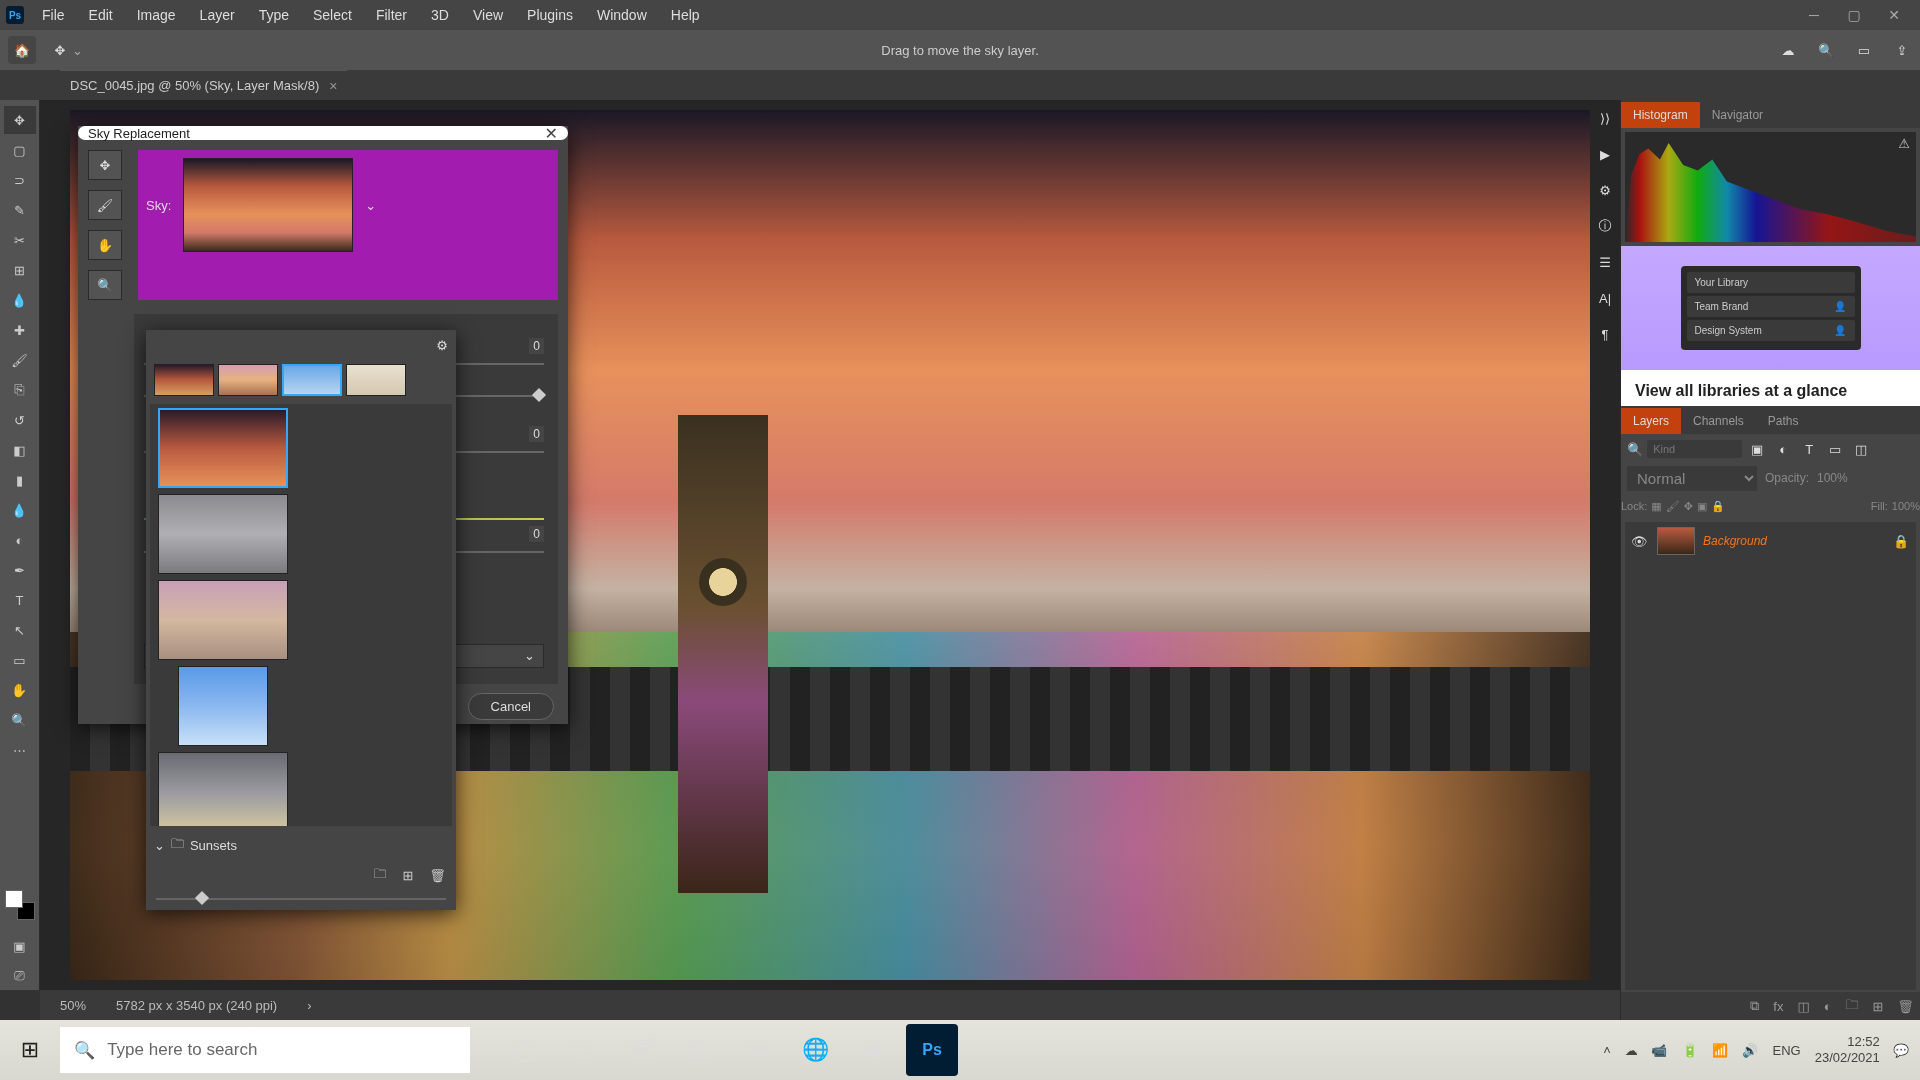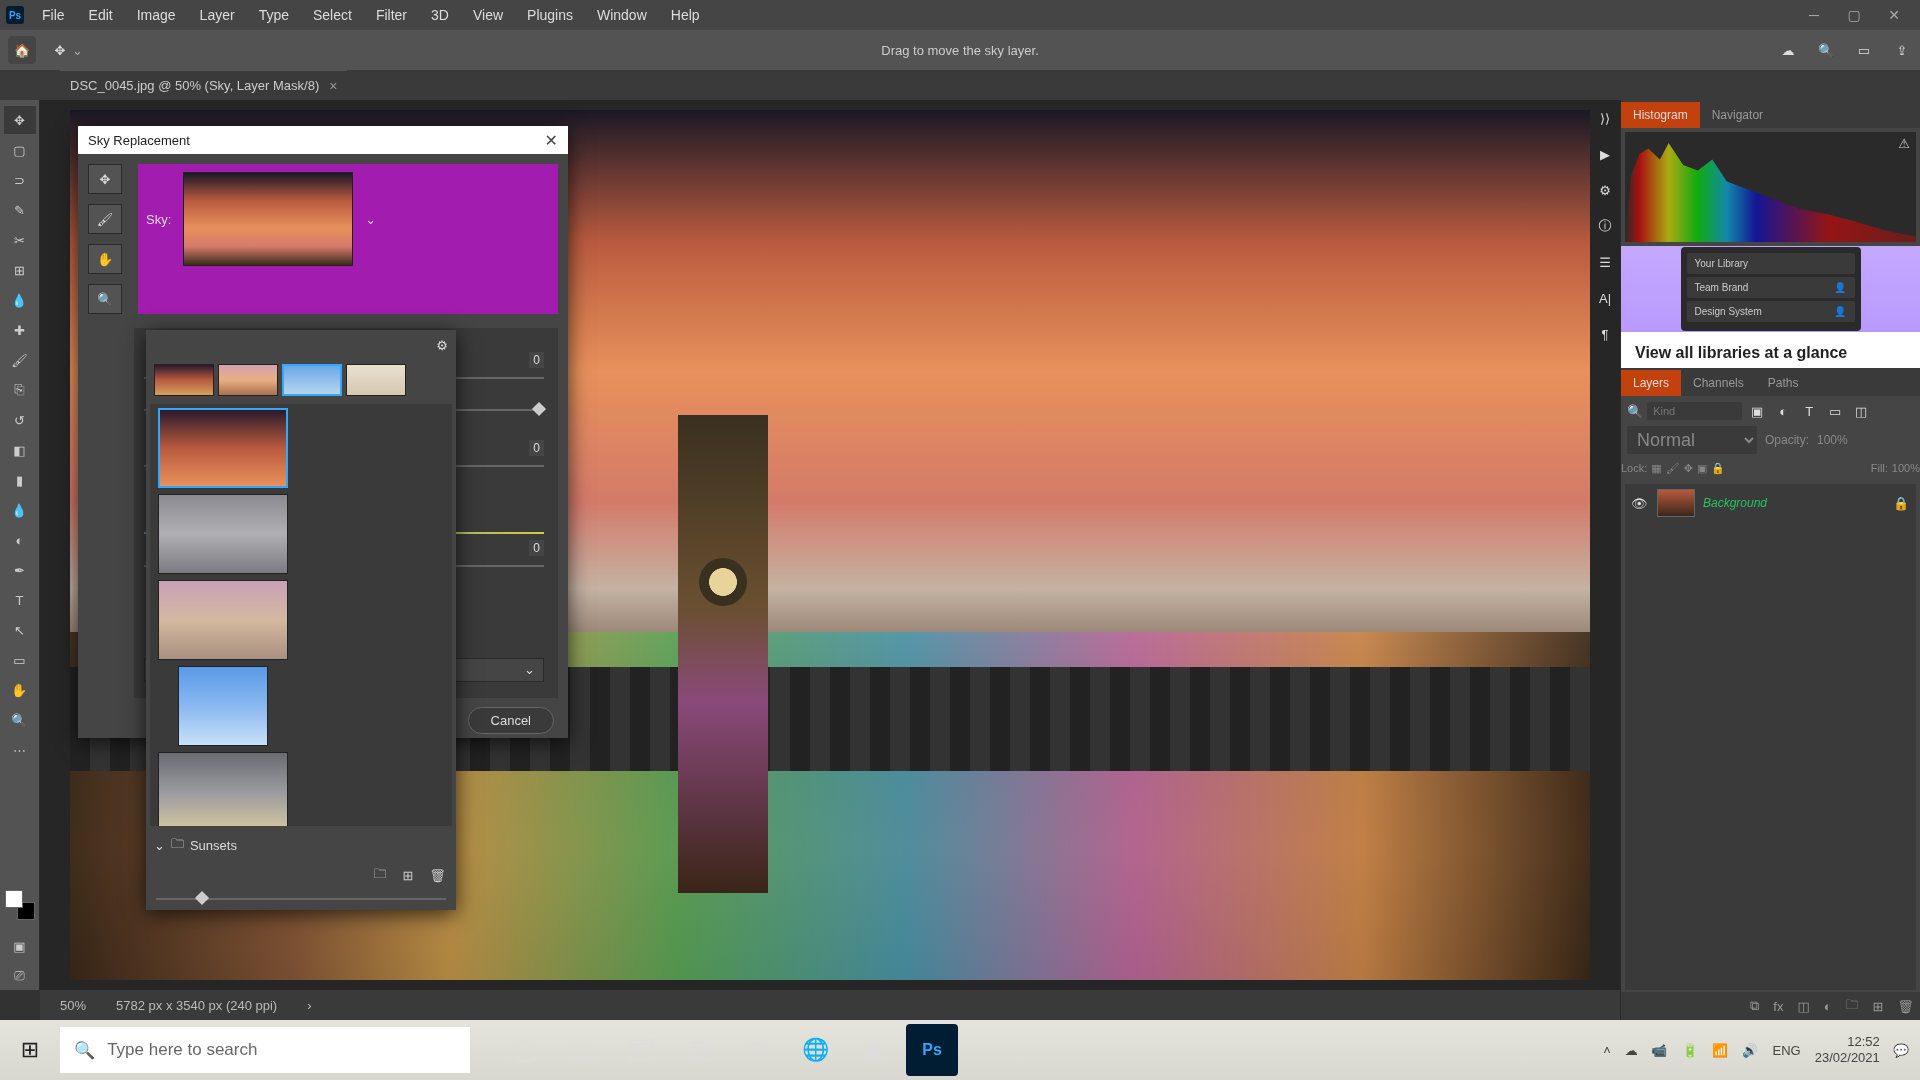--- a/index.html
+++ b/index.html
@@ -47,47 +47,47 @@
 .rdock { position:absolute; right:300px; top:100px; width:30px; background:transparent; display:flex; flex-direction:column; align-items:center; gap:16px; padding-top:8px; }
 
 
 .rpanels { position:absolute; right:0; top:100px; width:300px; bottom:60px; background:#454545; display:flex; flex-direction:column; border-left:1px solid #2a2a2a;}
 .ptabs { display:flex; height:28px; background:#3a3a3a; align-items:flex-end; }
 .ptabs .pt { padding:6px 12px; font-size:12px; color:#999; }
 .ptabs .pt.act { background:#c2410c; color:#ddd; }
 .histo { height:110px; background:#2a2a2a; margin:4px; position:relative; overflow:hidden; }
 .histo::before { content:""; position:absolute; bottom:0; left:0; right:0; height:100%; background:linear-gradient(90deg,transparent 0%,rgba(255,0,0,.6) 5%,rgba(255,255,0,.6) 15%,rgba(0,255,0,.6) 25%,rgba(0,200,255,.6) 35%,rgba(0,0,255,.5) 45%,rgba(255,0,0,.5) 70%,rgba(255,0,0,.3) 100%); clip-path:polygon(0 100%,2% 40%,5% 20%,8% 15%,12% 25%,15% 10%,20% 30%,25% 35%,30% 25%,35% 45%,40% 50%,50% 60%,60% 70%,70% 75%,80% 82%,90% 90%,100% 95%,100% 100%); }
 .libpanel { background:#fff; margin:0; color:#222; flex:0 0 auto; }
-.libpanel .promo { background:linear-gradient(180deg,#c4a8ff,#b89aff); padding:1px; display:flex; justify-content:center; }
+.libpanel .promo { background:linear-gradient(180deg,#c4a8ff,#b89aff); padding:20px; display:flex; justify-content:center; }
 .libpanel .promo .box { background:#2a2a2a; width:180px; border-radius:4px; padding:6px; }
 .libpanel .promo .row { background:#3a3a3a; color:#ccc; font-size:10px; padding:5px 8px; margin-bottom:3px; border-radius:2px; display:flex; justify-content:space-between; }
 .libpanel h3 { font-size:16px; padding:12px 14px 6px; font-weight:600; color:#222; }
 .libpanel p { font-size:13px; padding:0 14px 6px; color:#333; line-height:1.4; }
 .libpanel .btns { display:flex; gap:20px; padding:6px 14px 0; align-items:center; }
 .libpanel .btns .ok { background:#1473e6; color:#fff; padding:6px 18px; border-radius:14px; font-size:13px; }
 .libpanel .btns .lm { color:#1473e6; font-size:13px; }
 
 .layersP { flex:1; display:flex; flex-direction:column; min-height:0; }
 .layersP .row1 { height:30px; display:flex; align-items:center; padding:0 6px; background:#454545; gap:4px; }
 .layersP .row1 input { background:#3a3a3a; border:none; color:#bbb; font-size:11px; padding:3px 18px 3px 6px; width:95px; border-radius:2px;}
 .layersP .row1 .ic { width:22px; height:20px; display:flex; align-items:center; justify-content:center; }
 .layersP .row2 { height:28px; display:flex; align-items:center; padding:0 6px; gap:8px; color:#888; font-size:12px;}
-.layersP .row2 select { background:#3a3a3a; border:none; color:#888; font-size:18px; padding:3px 6px; width:130px; }
+.layersP .row2 select { background:#3a3a3a; border:none; color:#888; font-size:15px; padding:3px 6px; width:130px; }
 .layersP .row3 { height:28px; display:flex; align-items:center; padding:0 0; gap:4px; color:#888; font-size:11px;}
 .layersP .list { flex:1; background:#3a3a3a; margin:2px 4px; overflow:auto; }
 .layersP .layer { display:flex; align-items:center; height:38px; padding:0 6px; gap:8px; }
 .layersP .layer .eye { width:18px; }
 .layersP .layer .thumb { width:38px; height:28px; background:linear-gradient(180deg,#b85a3f,#3a2818); border:1px solid #666; }
-.layersP .layer .nm { font-style:italic; color:#22c55e; font-size:12px; }
+.layersP .layer .nm { font-style:italic; color:#f97316; font-size:12px; }
 .layersP .layer .lock { margin-left:auto; }
 .layersP .bot { height:28px; display:flex; align-items:center; justify-content:flex-end; padding:0 6px; gap:14px; background:#3a3a3a; color:#999;}
 
 
 .dlg { position:absolute; left:78px; top:126px; width:490px; background:#454545; box-shadow:0 4px 20px rgba(0,0,0,.7); z-index:50; }
-.dlg .title { background:#fff; color:#222; height:28px; display:flex; align-items:center; padding:0 10px; font-size:13px; }
+.dlg .title { background:#fff; color:#222; height:14px; display:flex; align-items:center; padding:0 10px; font-size:13px;border-radius:9px; }
 .dlg .title .x { margin-left:auto; font-size:16px; color:#444; }
 .dlg .body { padding:10px; display:flex; gap:10px; }
 .dlg .leftcol { width:40px; display:flex; flex-direction:column; gap:10px; }
 .dlg .leftcol .tbtn { width:34px; height:30px; background:#535353; display:flex; align-items:center; justify-content:center; border:1px solid #2a2a2a; }
 .dlg .rightcol { flex:1; background:#a21caf; padding:8px; }
 .dlg .skyrow { display:flex; align-items:center; gap:12px; }
 .dlg .skyrow .lbl { color:#ddd; font-size:13px; }
 .dlg .skyrow .thumb { width:170px; height:94px; background:linear-gradient(180deg,#1a1826,#b85a3f 30%,#e8915b 60%,#d47a6a 80%,#3a2a1a); border:1px solid #222; }
 .dlg .act { height:36px; display:flex; align-items:center; justify-content:flex-end; padding:0 14px; gap:12px; }
 .dlg .act .btn { background:#3a3a3a; border:1px solid #666; color:#ddd; padding:5px 22px; border-radius:14px; font-size:13px; }

